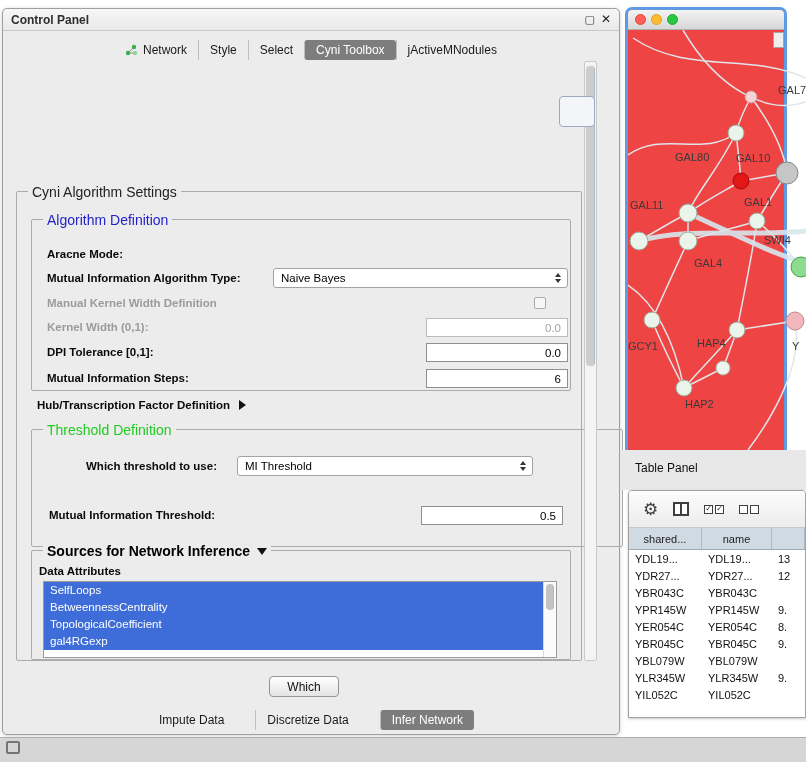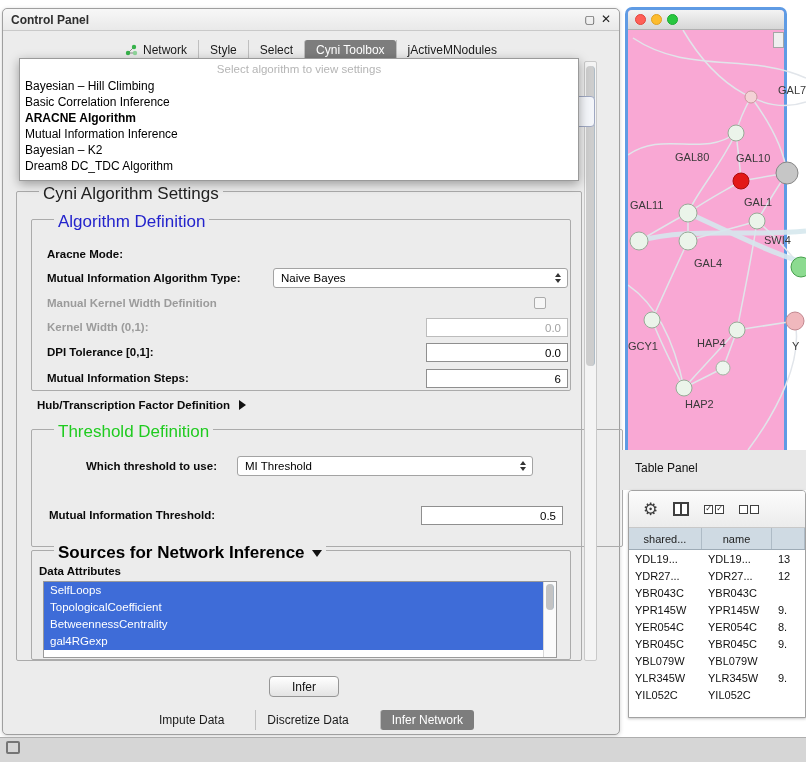--- a/index.html
+++ b/index.html
@@ -27,22 +27,22 @@
       border:1px solid #9a9a9a;box-shadow:0 3px 10px rgba(0,0,0,.35);padding:2px 0 6px;}
   .menu .ph{text-align:center;color:#b5b5b5;font-size:11.5px;height:17px;line-height:17px;}
   .menu .mi{font-size:12px;height:16px;line-height:16px;padding-left:5px;color:#000;}
   .menu .mi.sel{font-weight:bold;}
 
   .frag{position:absolute;left:556px;top:87px;width:36px;height:31px;z-index:5;
       border:1px solid #9fa8c2;border-radius:4px;background:#f3f5f9;}
 
   
   .grp{position:absolute;border:1px solid #ababab;border-radius:2px;}
-  .grp .gt{position:absolute;top:-8px;left:22px;background:#ececec;padding:0 4px;
-      font-size:17px;color:#222;white-space:nowrap;}
+  .grp .gt{position:absolute;top:-8px;left:11px;background:#ececec;padding:0 4px;
+      font-size:14px;color:#222;white-space:nowrap;}
   .gt.blue{color:#2323cc;}
   .gt.green{color:#1fcb1f;}
   .gt.bold{font-weight:bold;color:#000;}
 
   .lbl{position:absolute;font-size:11.5px;font-weight:bold;color:#0a0a0a;white-space:nowrap;}
   .lbl.dis{color:#9b9b9b;}
 
   .combo{position:absolute;height:20px;background:#fff;border:1px solid #a3a3a3;border-radius:3px;
       display:flex;align-items:center;}
   .combo .cv{flex:1;font-size:11.5px;padding-left:7px;color:#000;white-space:nowrap;overflow:hidden;}
@@ -70,21 +70,21 @@
   .alist .sb .th{margin:2px;height:26px;background:#c3c3c3;border-radius:4px;}
 
   .vscroll{position:absolute;left:581px;top:52px;width:13px;height:600px;background:#f4f4f4;
       border:1px solid #c9c9c9;border-radius:2px;z-index:4;}
   .vscroll .th{position:absolute;left:1px;top:4px;width:9px;height:300px;background:#cdcdcd;border-radius:4px;}
 
   .btn{position:absolute;left:266px;top:667px;width:70px;height:21px;border:1px solid #969696;border-radius:4px;
       background:linear-gradient(#ffffff,#e3e3e3);font-size:12px;display:flex;align-items:center;justify-content:center;color:#111;}
 
   
-  .nw{position:absolute;left:628px;top:10px;width:156px;height:440px;background:#f9a8d4;
+  .nw{position:absolute;left:628px;top:10px;width:156px;height:440px;background:#ef4444;
       box-shadow:0 0 0 3px #5f9be4;border-radius:4px 4px 0 0;}
   .nw-title{height:20px;background:linear-gradient(#f3f3f3,#d7d7d7);border-bottom:1px solid #b0b0b0;
       border-radius:4px 4px 0 0;position:relative;}
   .tl{position:absolute;top:4px;width:11px;height:11px;border-radius:50%;}
   .tl.r{left:7px;background:#ff5f57;border:1px solid #e2443c;}
   .tl.y{left:23px;background:#fdbc2e;border:1px solid #dfa023;}
   .tl.g{left:39px;background:#28c73f;border:1px solid #1da932;}
   .net-corner{position:absolute;right:0;top:22px;width:11px;height:16px;border:1px solid #a5a5a5;background:#efefef;}
   .graph{position:absolute;left:0;top:20px;}
   .nlabel{font-size:11px;fill:#3a3a3a;}
@@ -150,29 +150,20 @@
           <span>jActiveMNodules</span>
         </span>
     </div>
 
     <div class="frag"></div>
 
     <div class="vscroll">
       <div class="th"></div>
     </div>
 
-    <div class="menu">
-      <div class="ph">Select algorithm to view settings</div>
-      <div class="mi">Bayesian – Hill Climbing</div>
-      <div class="mi">Basic Correlation Inference</div>
-      <div class="mi sel">ARACNE Algorithm</div>
-      <div class="mi">Mutual Information Inference</div>
-      <div class="mi">Bayesian – K2</div>
-      <div class="mi">Dream8 DC_TDC Algorithm</div>
-    </div>
 
     <div class="grp" style="left:13px;top:182px;width:566px;height:470px;">
       <span class="gt">Cyni Algorithm Settings</span>
     </div>
 
     <div class="grp" style="left:28px;top:210px;width:540px;height:172px;">
       <span class="gt blue">Algorithm Definition</span>
     </div>
 
     <div class="lbl" style="left:44px;top:239px;">Aracne Mode:</div>
@@ -218,29 +209,29 @@
     <div class="lbl" style="left:46px;top:500px;">Mutual Information Threshold:</div>
     <div class="tf" style="left:418px;top:497px;width:142px;">0.5</div>
 
     <div class="grp" style="left:28px;top:541px;width:540px;height:110px;">
       <span class="gt bold"><span>Sources for Network Inference</span><i class="tri-d"></i></span>
     </div>
     <div class="lbl" style="left:36px;top:556px;">Data Attributes</div>
 
     <div class="alist">
       <div class="arow">SelfLoops</div>
+      <div class="arow">BetweennessCentrality</div>
       <div class="arow">TopologicalCoefficient</div>
-      <div class="arow">BetweennessCentrality</div>
       <div class="arow">gal4RGexp</div>
       <div class="sb">
           <div class="th"></div>
         </div>
     </div>
 
-    <div class="btn">Infer</div>
+    <div class="btn">Which</div>
 
     <div class="tabbar bottom">
       <span class="tab">
           <span>Impute Data</span>
         </span>
       <span class="tab">
           <span>Discretize Data</span>
         </span>
       <span class="tab active">
           <span>Infer Network</span>

